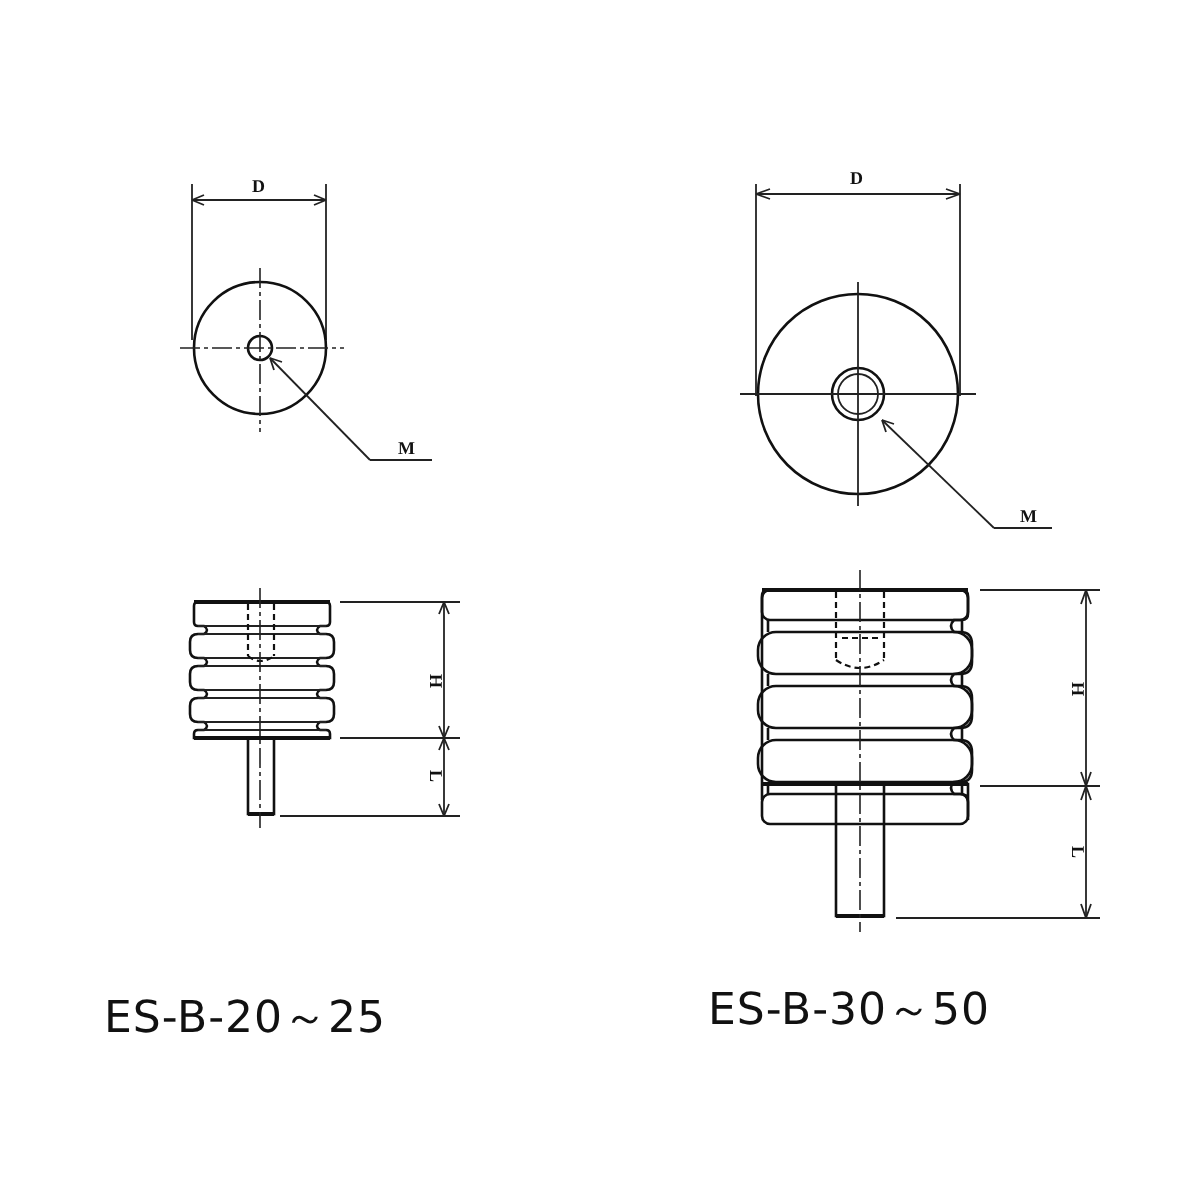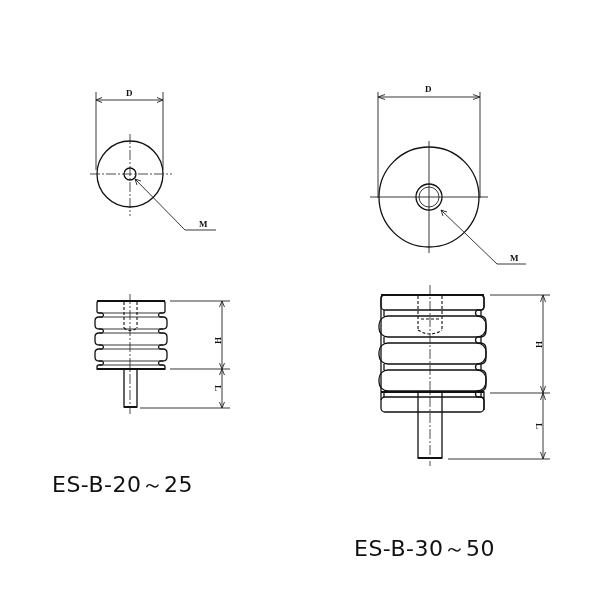--- a/index.html
+++ b/index.html
@@ -151,14 +151,14 @@
     <line class="thin" x1="490" y1="295" x2="550" y2="295"></line>
     <line class="thin" x1="490" y1="393" x2="550" y2="393"></line>
     <line class="thin" x1="448" y1="459" x2="550" y2="459"></line>
     <line class="thin" x1="543" y1="295" x2="543" y2="459"></line>
     <path class="thin" d="M543 295 l-2.5 7 M543 295 l2.5 7 M543 393 l-2.5 -7 M543 393 l2.5 -7 M543 393 l-2.5 7 M543 393 l2.5 7 M543 459 l-2.5 -7 M543 459 l2.5 -7"></path>
     <text class="lbl" transform="translate(536 341) rotate(90)">H</text>
     <text class="lbl" transform="translate(536 423) rotate(90)">L</text>
   </g>
 </svg>
 
-<div class="caption" style="left:52px; top:470px;">ES-B-20～25</div>
-<div class="caption" style="left:354px; top:490px;margin-top:44px;">ES-B-30～50</div>
+<div class="caption" style="left:52px; top:494px;">ES-B-20～25</div>
+<div class="caption" style="left:354px; top:490px;">ES-B-30～50</div>
 
 </body></html>

